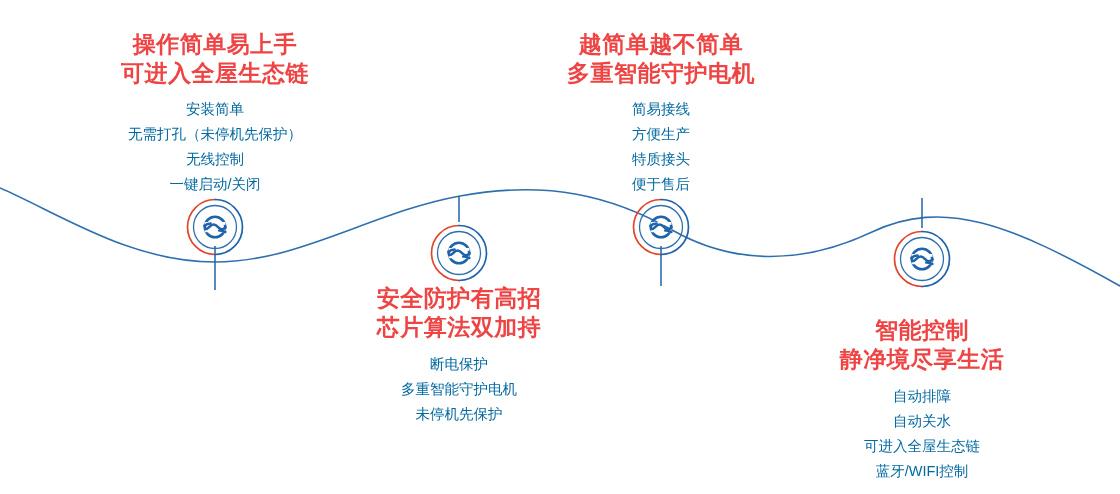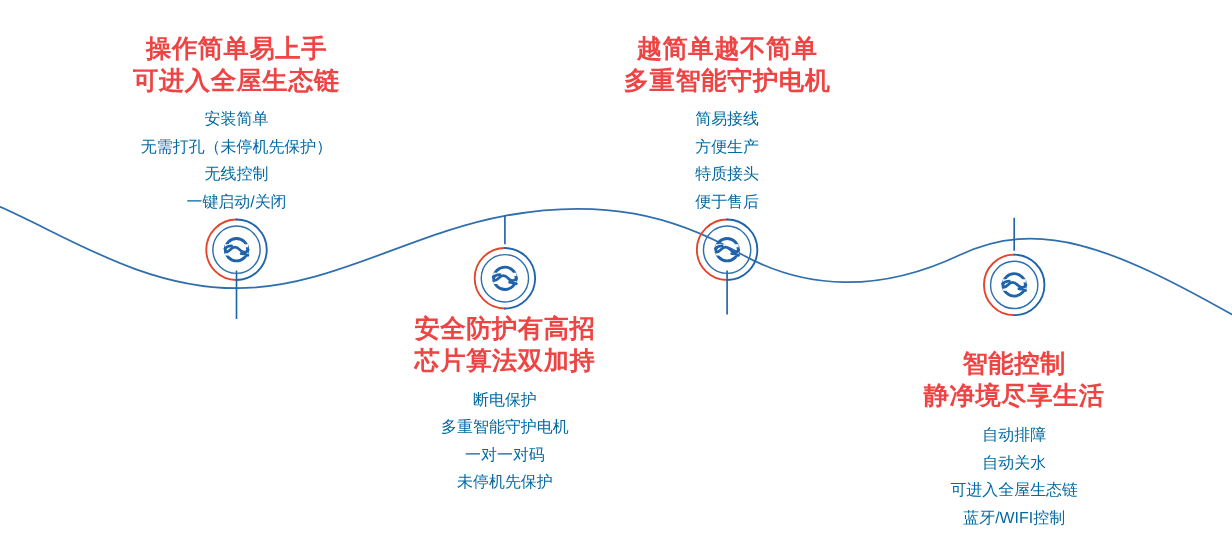--- a/index.html
+++ b/index.html
@@ -181,21 +181,20 @@
   </div>
 
   <div class="block below" style="left:339px; top:284px; width:240px;">
     <div class="heading">
       <span class="hline">安全防护有高招</span>
       <span class="hline">芯片算法双加持</span>
     </div>
     <div class="body">
       <span class="bline">断电保护</span>
       <span class="bline">多重智能守护电机</span>
-      <span class="bline">一对一对码</span>
       <span class="bline">未停机先保护</span>
     </div>
   </div>
 
   <div class="block above" style="left:541px; top:30px; width:240px;">
     <div class="heading">
       <span class="hline">越简单越不简单</span>
       <span class="hline">多重智能守护电机</span>
     </div>
     <div class="body">

